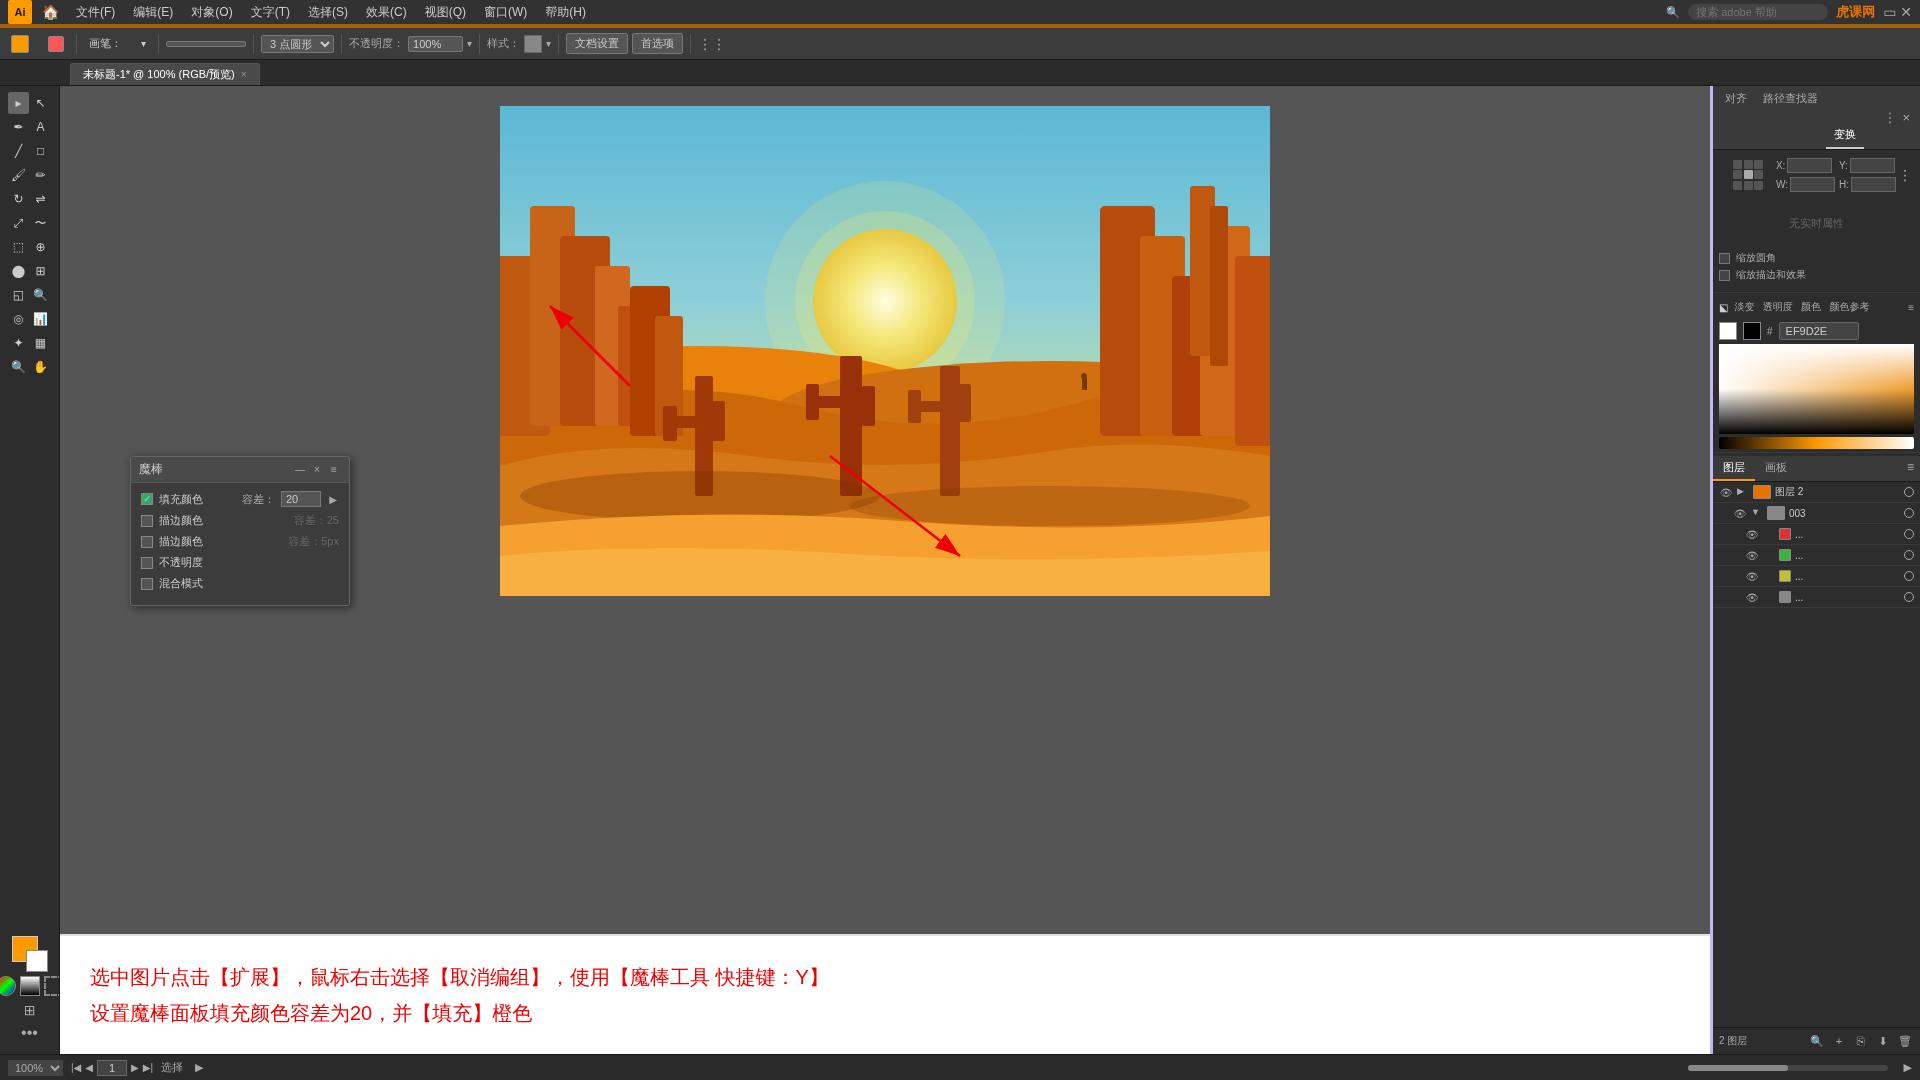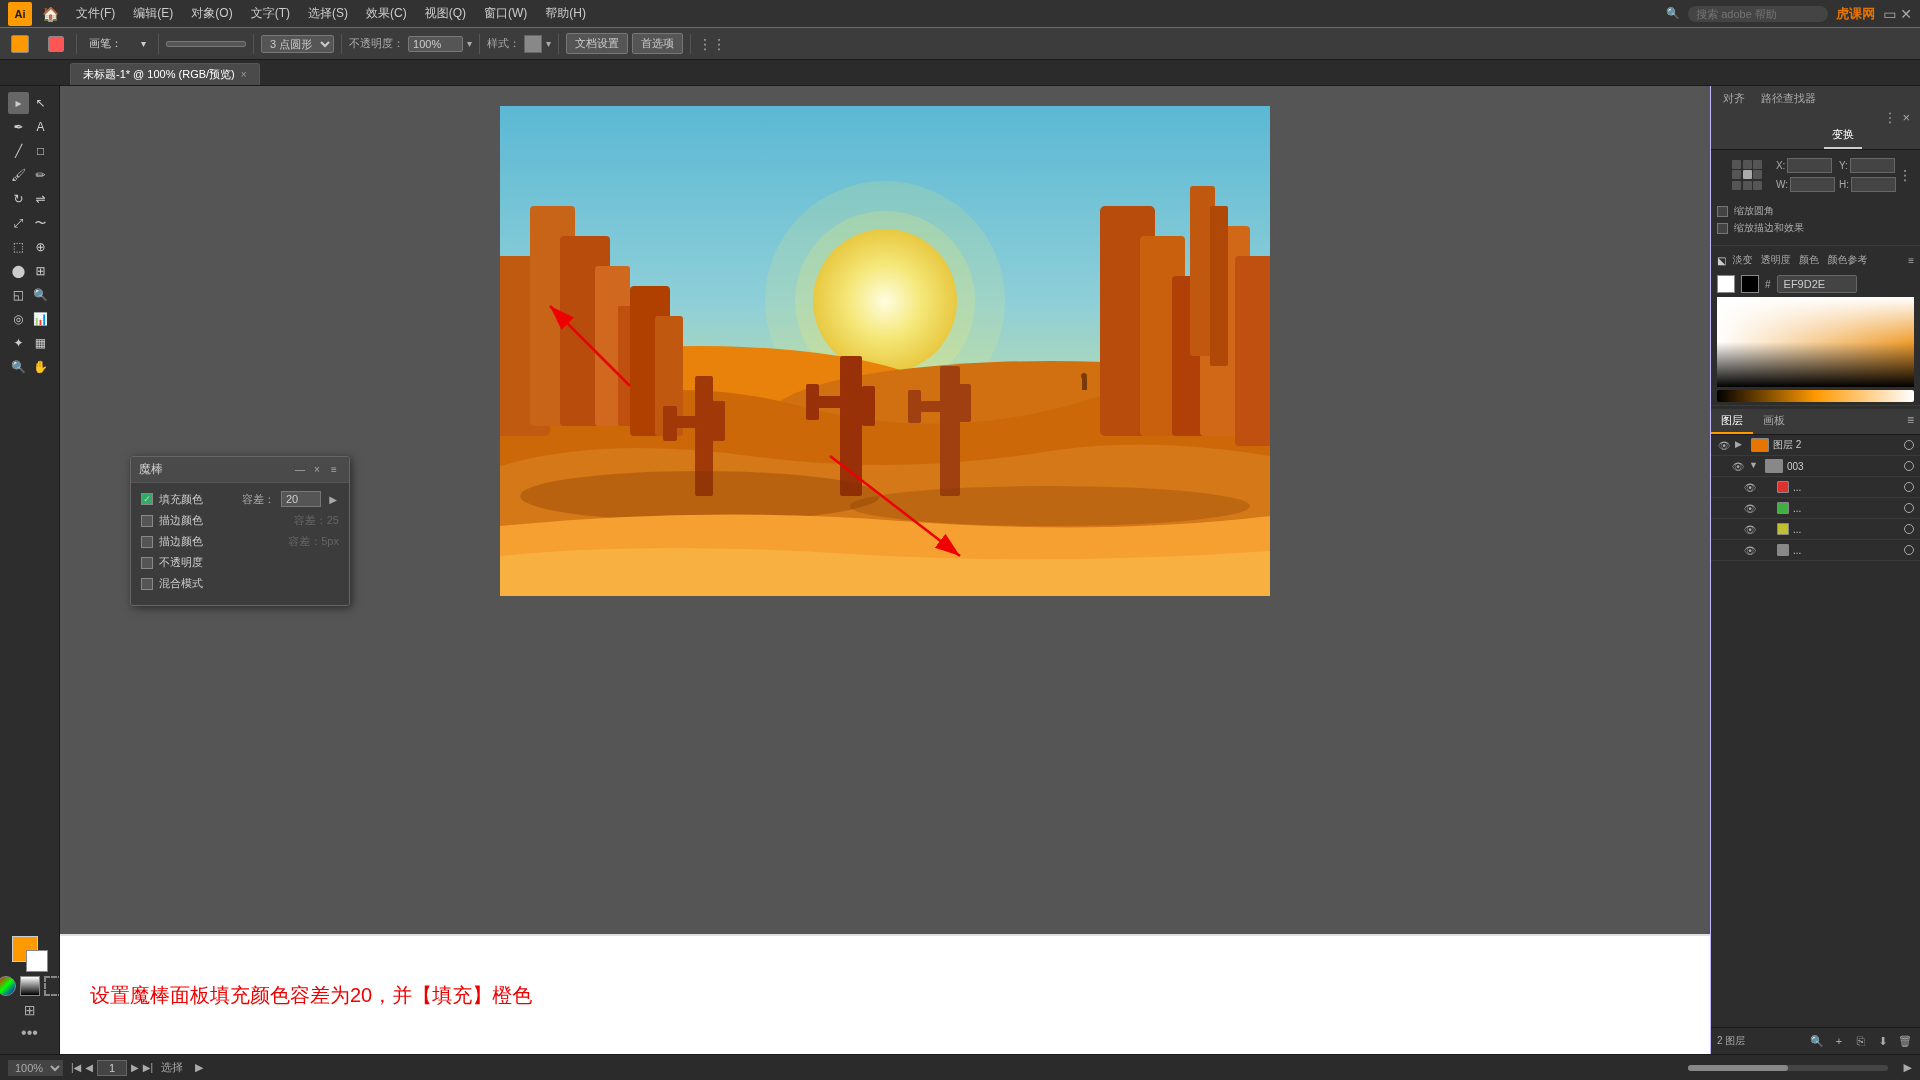--- a/index.html
+++ b/index.html
@@ -15,21 +15,21 @@
 
     
     #menu-bar {
       width: 100%;
       height: 28px;
       background: #323232;
       display: flex;
       align-items: center;
       padding: 0 8px;
       gap: 2px;
-      border-bottom: 1px solid #a16207;
+      border-bottom: 4px solid #a16207;
     }
     .menu-item {
       padding: 2px 8px;
       font-size: 12px;
       color: #ccc;
       cursor: pointer;
       border-radius: 2px;
     }
     .ai-logo {
       width: 24px;
@@ -307,21 +307,21 @@
       height: 6px;
       background: #444;
       border-radius: 3px;
       margin-left: auto;
     }
 
     
     #right-panel {
       width: 210px;
       background: #2d2d2d;
-      border-left: 1px solid #c4b5fd;
+      border-left: 3px solid #c4b5fd;
       display: flex;
       flex-direction: column;
       overflow: hidden;
     }
     .hex-input {
       background: #444;
       border: 1px solid #666;
       color: #ccc;
       padding: 2px 6px;
       font-size: 11px;
@@ -824,20 +824,21 @@
             </marker>
           </defs>
 
           <line x1="330" y1="350" x2="460" y2="450" stroke="#e00" stroke-width="2.5" marker-end="url(#arrowhead)"></line>
         </svg>
       </div>
 
     </div>
 
     <div id="instruction-area">
+      <div class="instruction-text">选中图片点击【扩展】，鼠标右击选择【取消编组】，使用【魔棒工具 快捷键：Y】</div>
       <div class="instruction-text">设置魔棒面板填充颜色容差为20，并【填充】橙色</div>
     </div>
 
   </div>
 
   <div id="right-panel">
 
     <div class="right-top-tabs">
       <div class="right-top-tab">对齐</div>
       <div class="right-top-tab">路径查找器</div>
@@ -874,20 +875,21 @@
           <input class="right-panel-input" value="" style="width: 45px;">
         </div>
         <div style="display:flex;align-items:center;gap:2px;">
           <span>H:</span>
           <input class="right-panel-input" value="" style="width: 45px;">
         </div>
       </div>
       <span style="color:#aaa;font-size:14px;cursor:pointer;">⋮</span>
     </div>
 
+    <div class="no-attr-text">无实时属性</div>
 
     <div class="panel-checkboxes">
       <div class="panel-checkbox-row">
         <div class="pchk"></div>
         <span>缩放圆角</span>
       </div>
       <div class="panel-checkbox-row">
         <div class="pchk"></div>
         <span>缩放描边和效果</span>
       </div>

